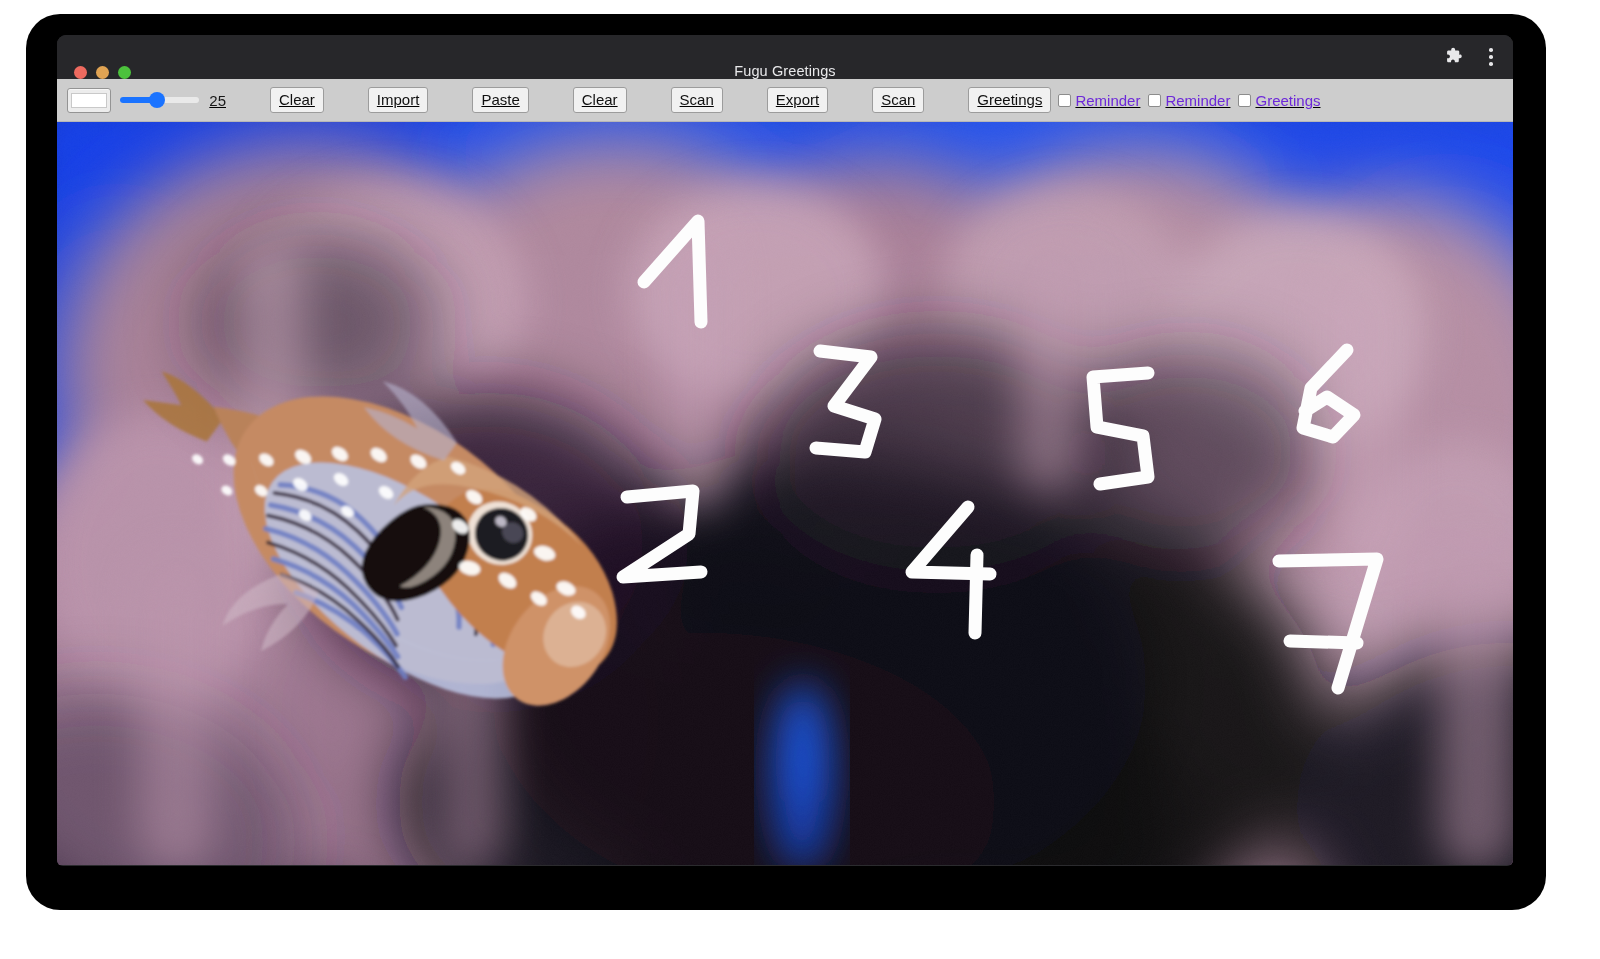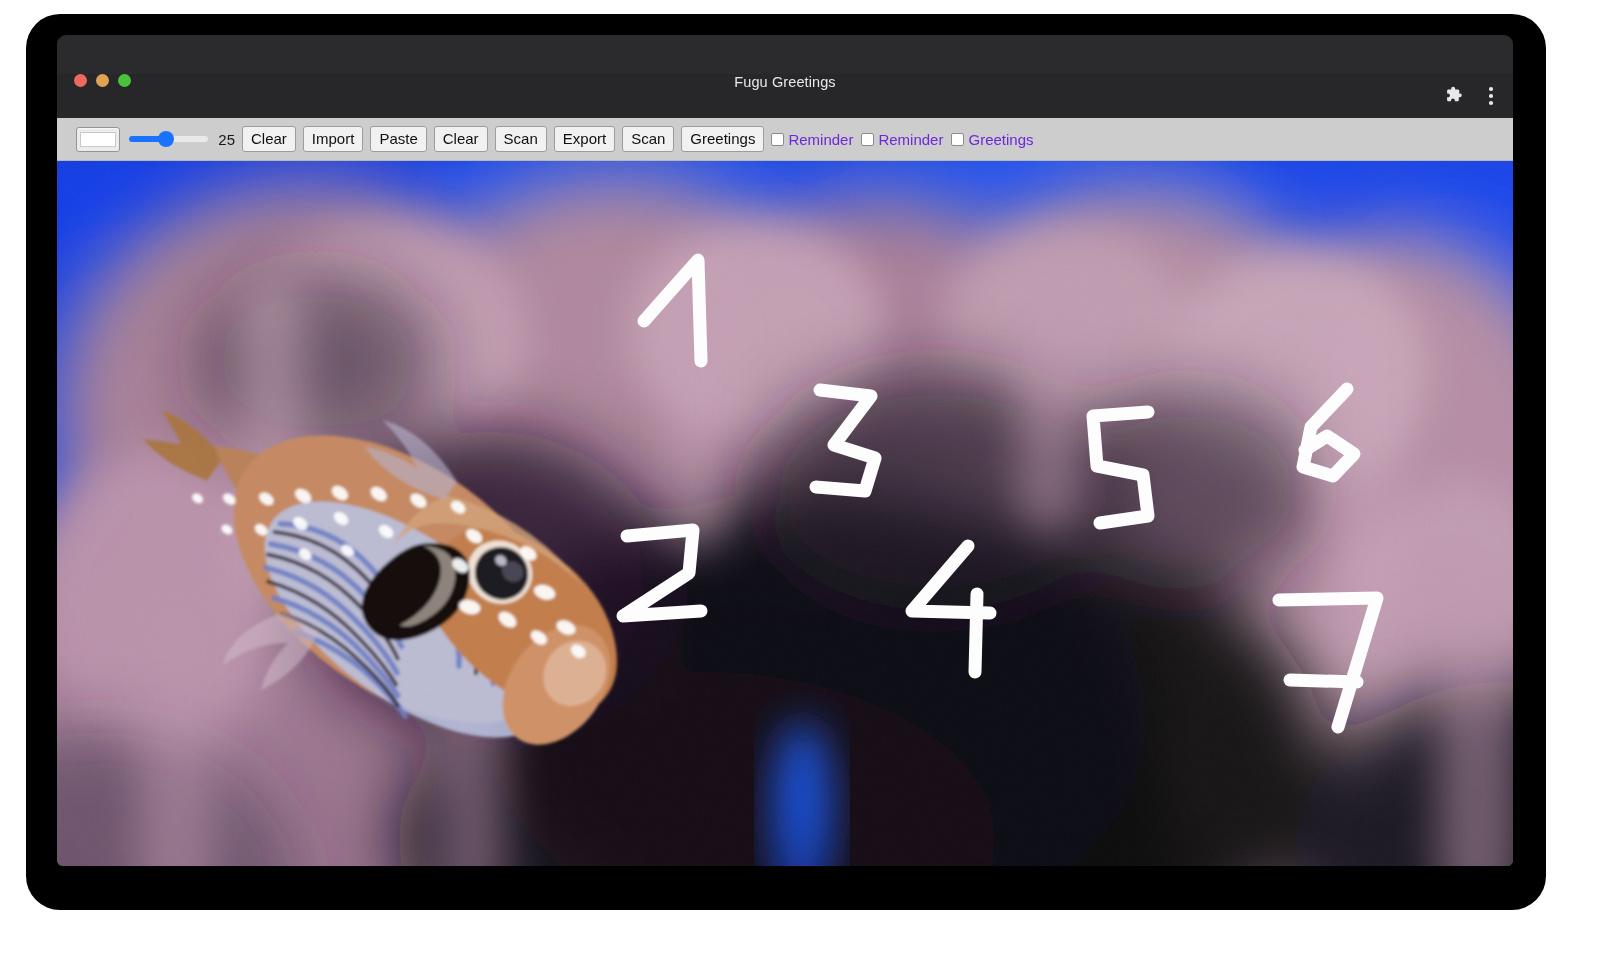--- a/index.html
+++ b/index.html
@@ -46,23 +46,22 @@
 
   
   .titlebar {
     position: relative;
     height: 44px;
     background: #27272a;
     background-image:
       radial-gradient(circle at 1px 1px, rgba(255,255,255,0.06) 0.6px, transparent 0.7px);
     background-size: 9px 9px;
     display: flex;
-    align-items: flex-start;
+    align-items: flex-end;
     user-select: none;
-    margin-top: 39px;
   }
 
   .traffic {
     display: flex;
     gap: 9px;
     margin-left: 17px;
   }
   .dot {
     width: 13px;
     height: 13px;
@@ -108,23 +107,24 @@
   }
 
   
   .toolbar {
     height: 43px;
     background: #cdcdcd;
     border-bottom: 1px solid #b7b7b7;
     display: flex;
     align-items: center;
     gap: 0;
-    padding-left: 19px;
+    padding-left: 10px;
     box-sizing: border-box;
     white-space: nowrap;
+    text-decoration: underline;
   }
 
   .color-swatch {
     width: 44px;
     height: 25px;
     box-sizing: border-box;
     border: 1px solid #949494;
     border-radius: 3px;
     background: #ececec;
     padding: 4px 3px;
@@ -187,20 +187,21 @@
     font-family: "Liberation Sans", sans-serif;
     font-size: 15px;
     color: #101010;
     background: #f1f1f1;
     border: 1px solid #9c9c9c;
     border-radius: 3px;
     padding: 3px 8px 4px 8px;
     margin-right: 7px;
     line-height: 17px;
     cursor: pointer;
+    margin-left: 37px;
   }
 
   .check-group {
     display: flex;
     align-items: center;
     gap: 4px;
     margin-right: 8px;
     cursor: pointer;
   }
   .cbox {

